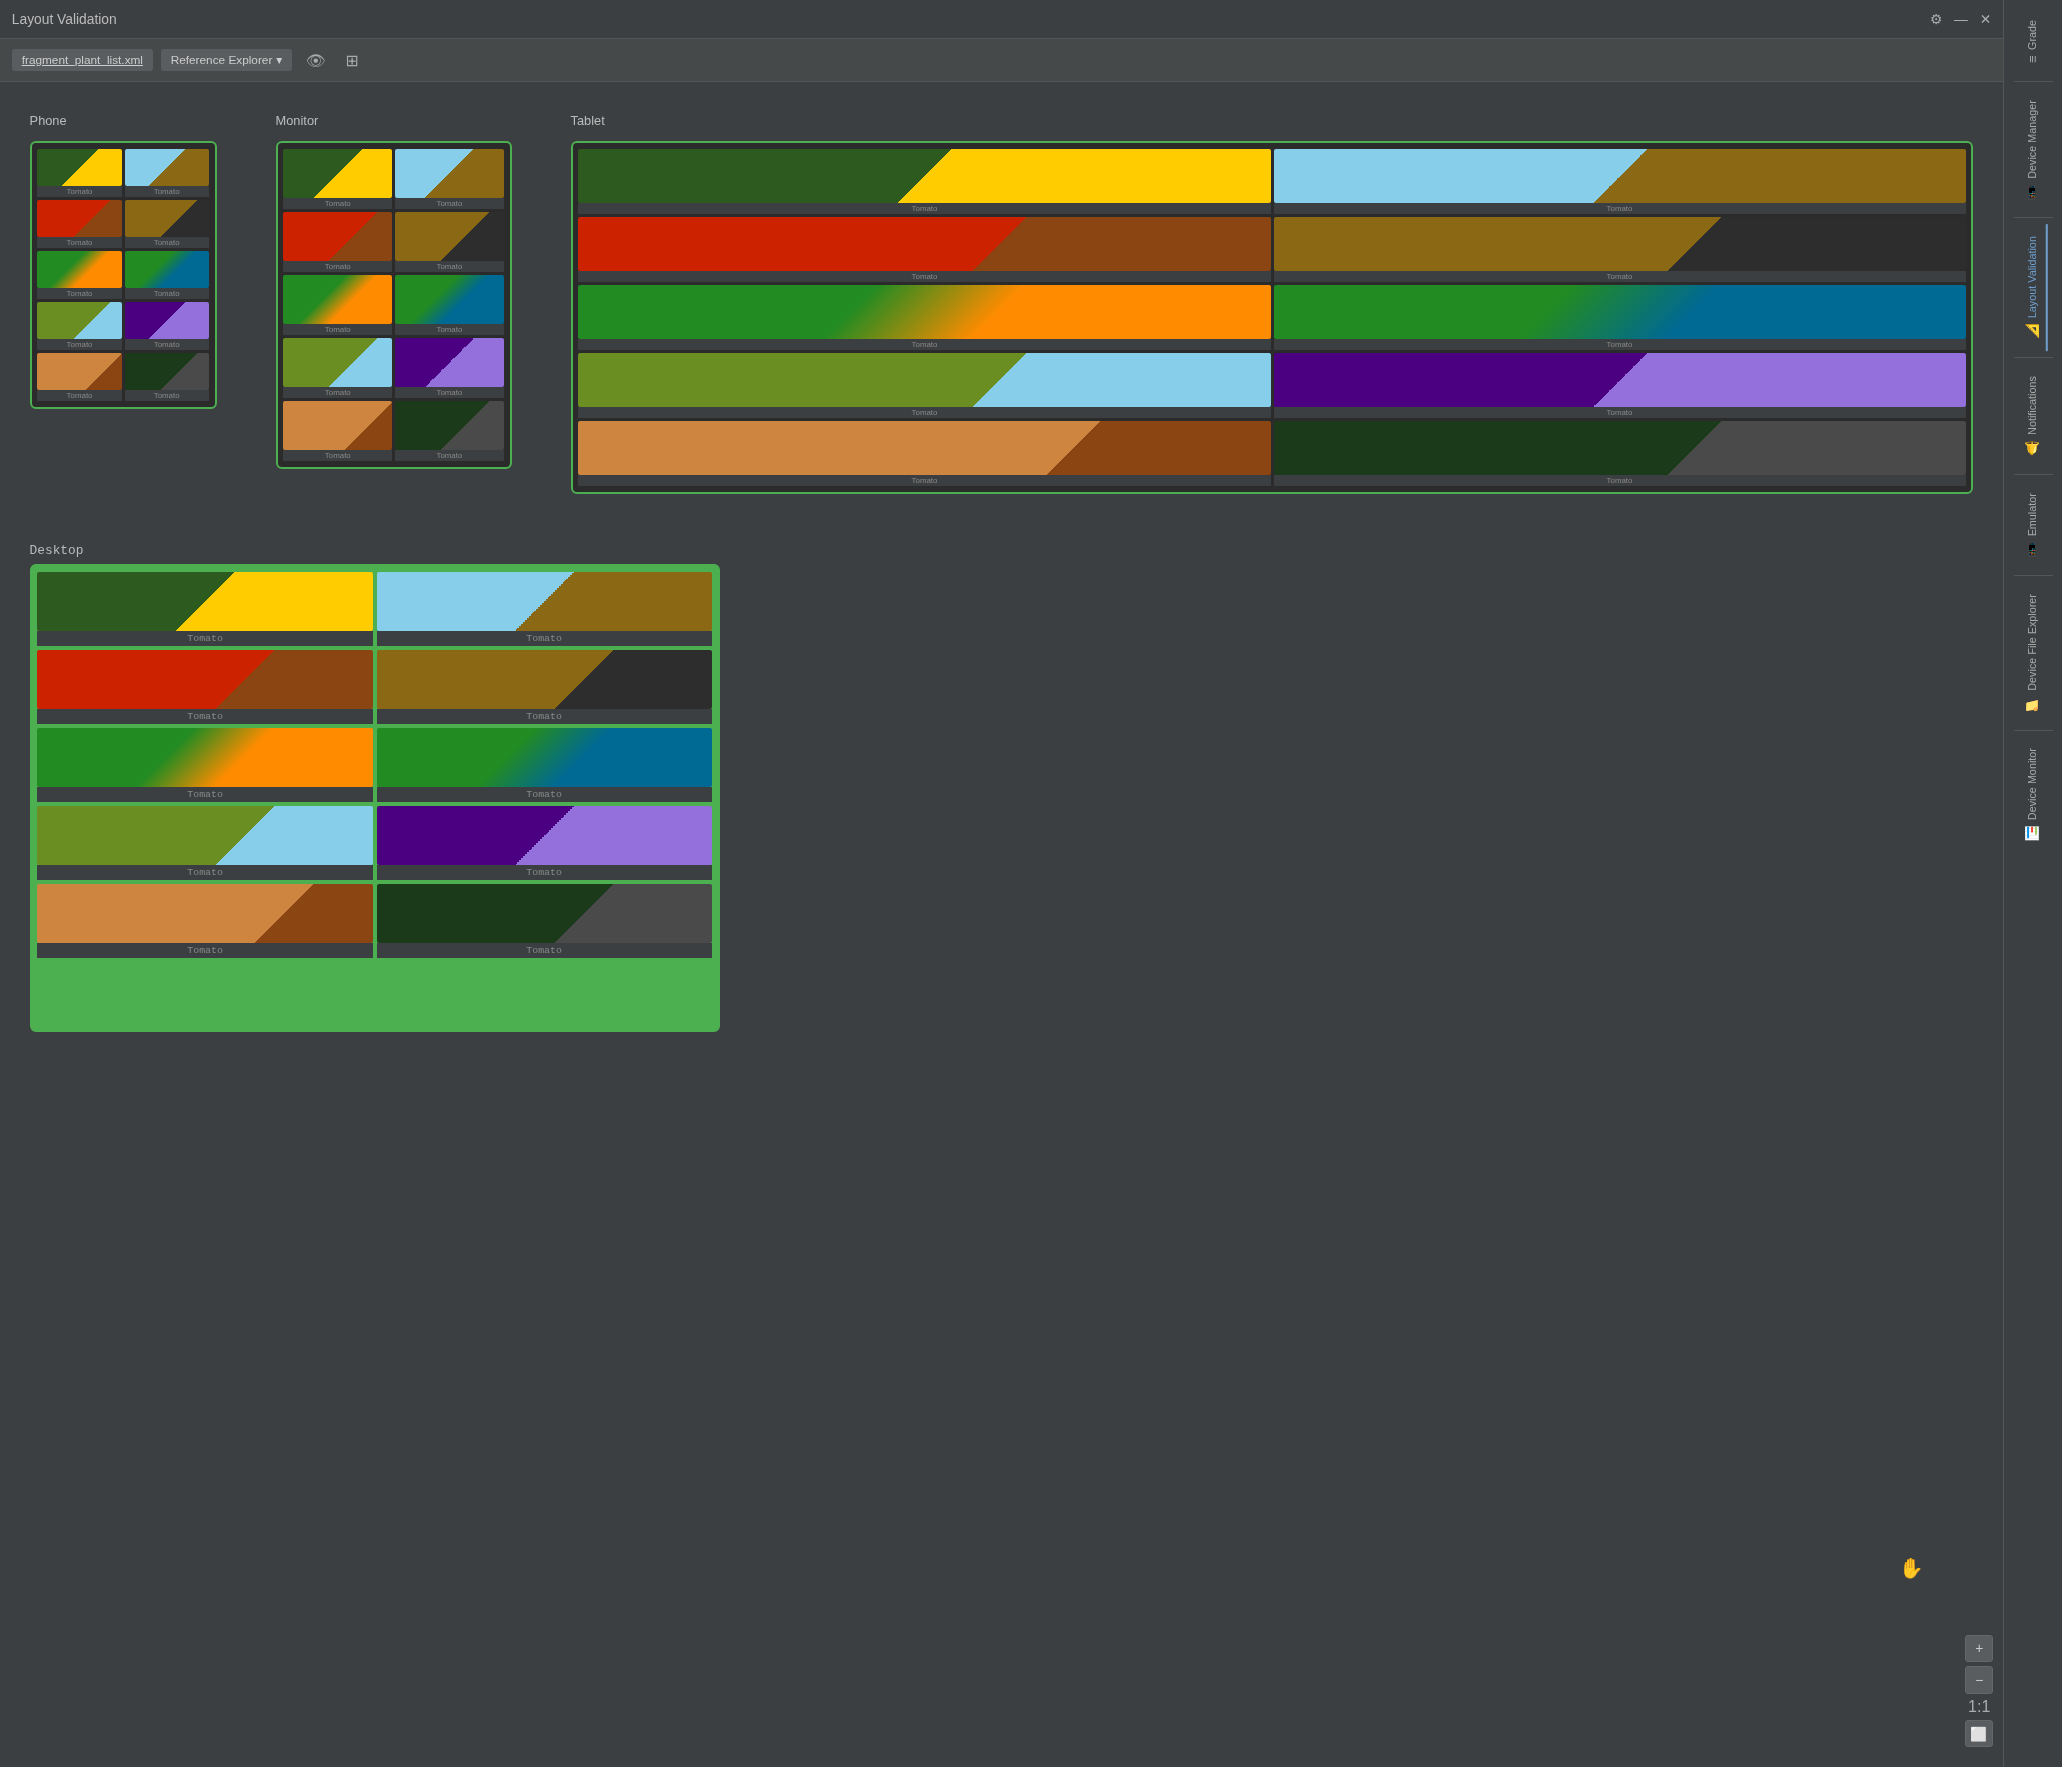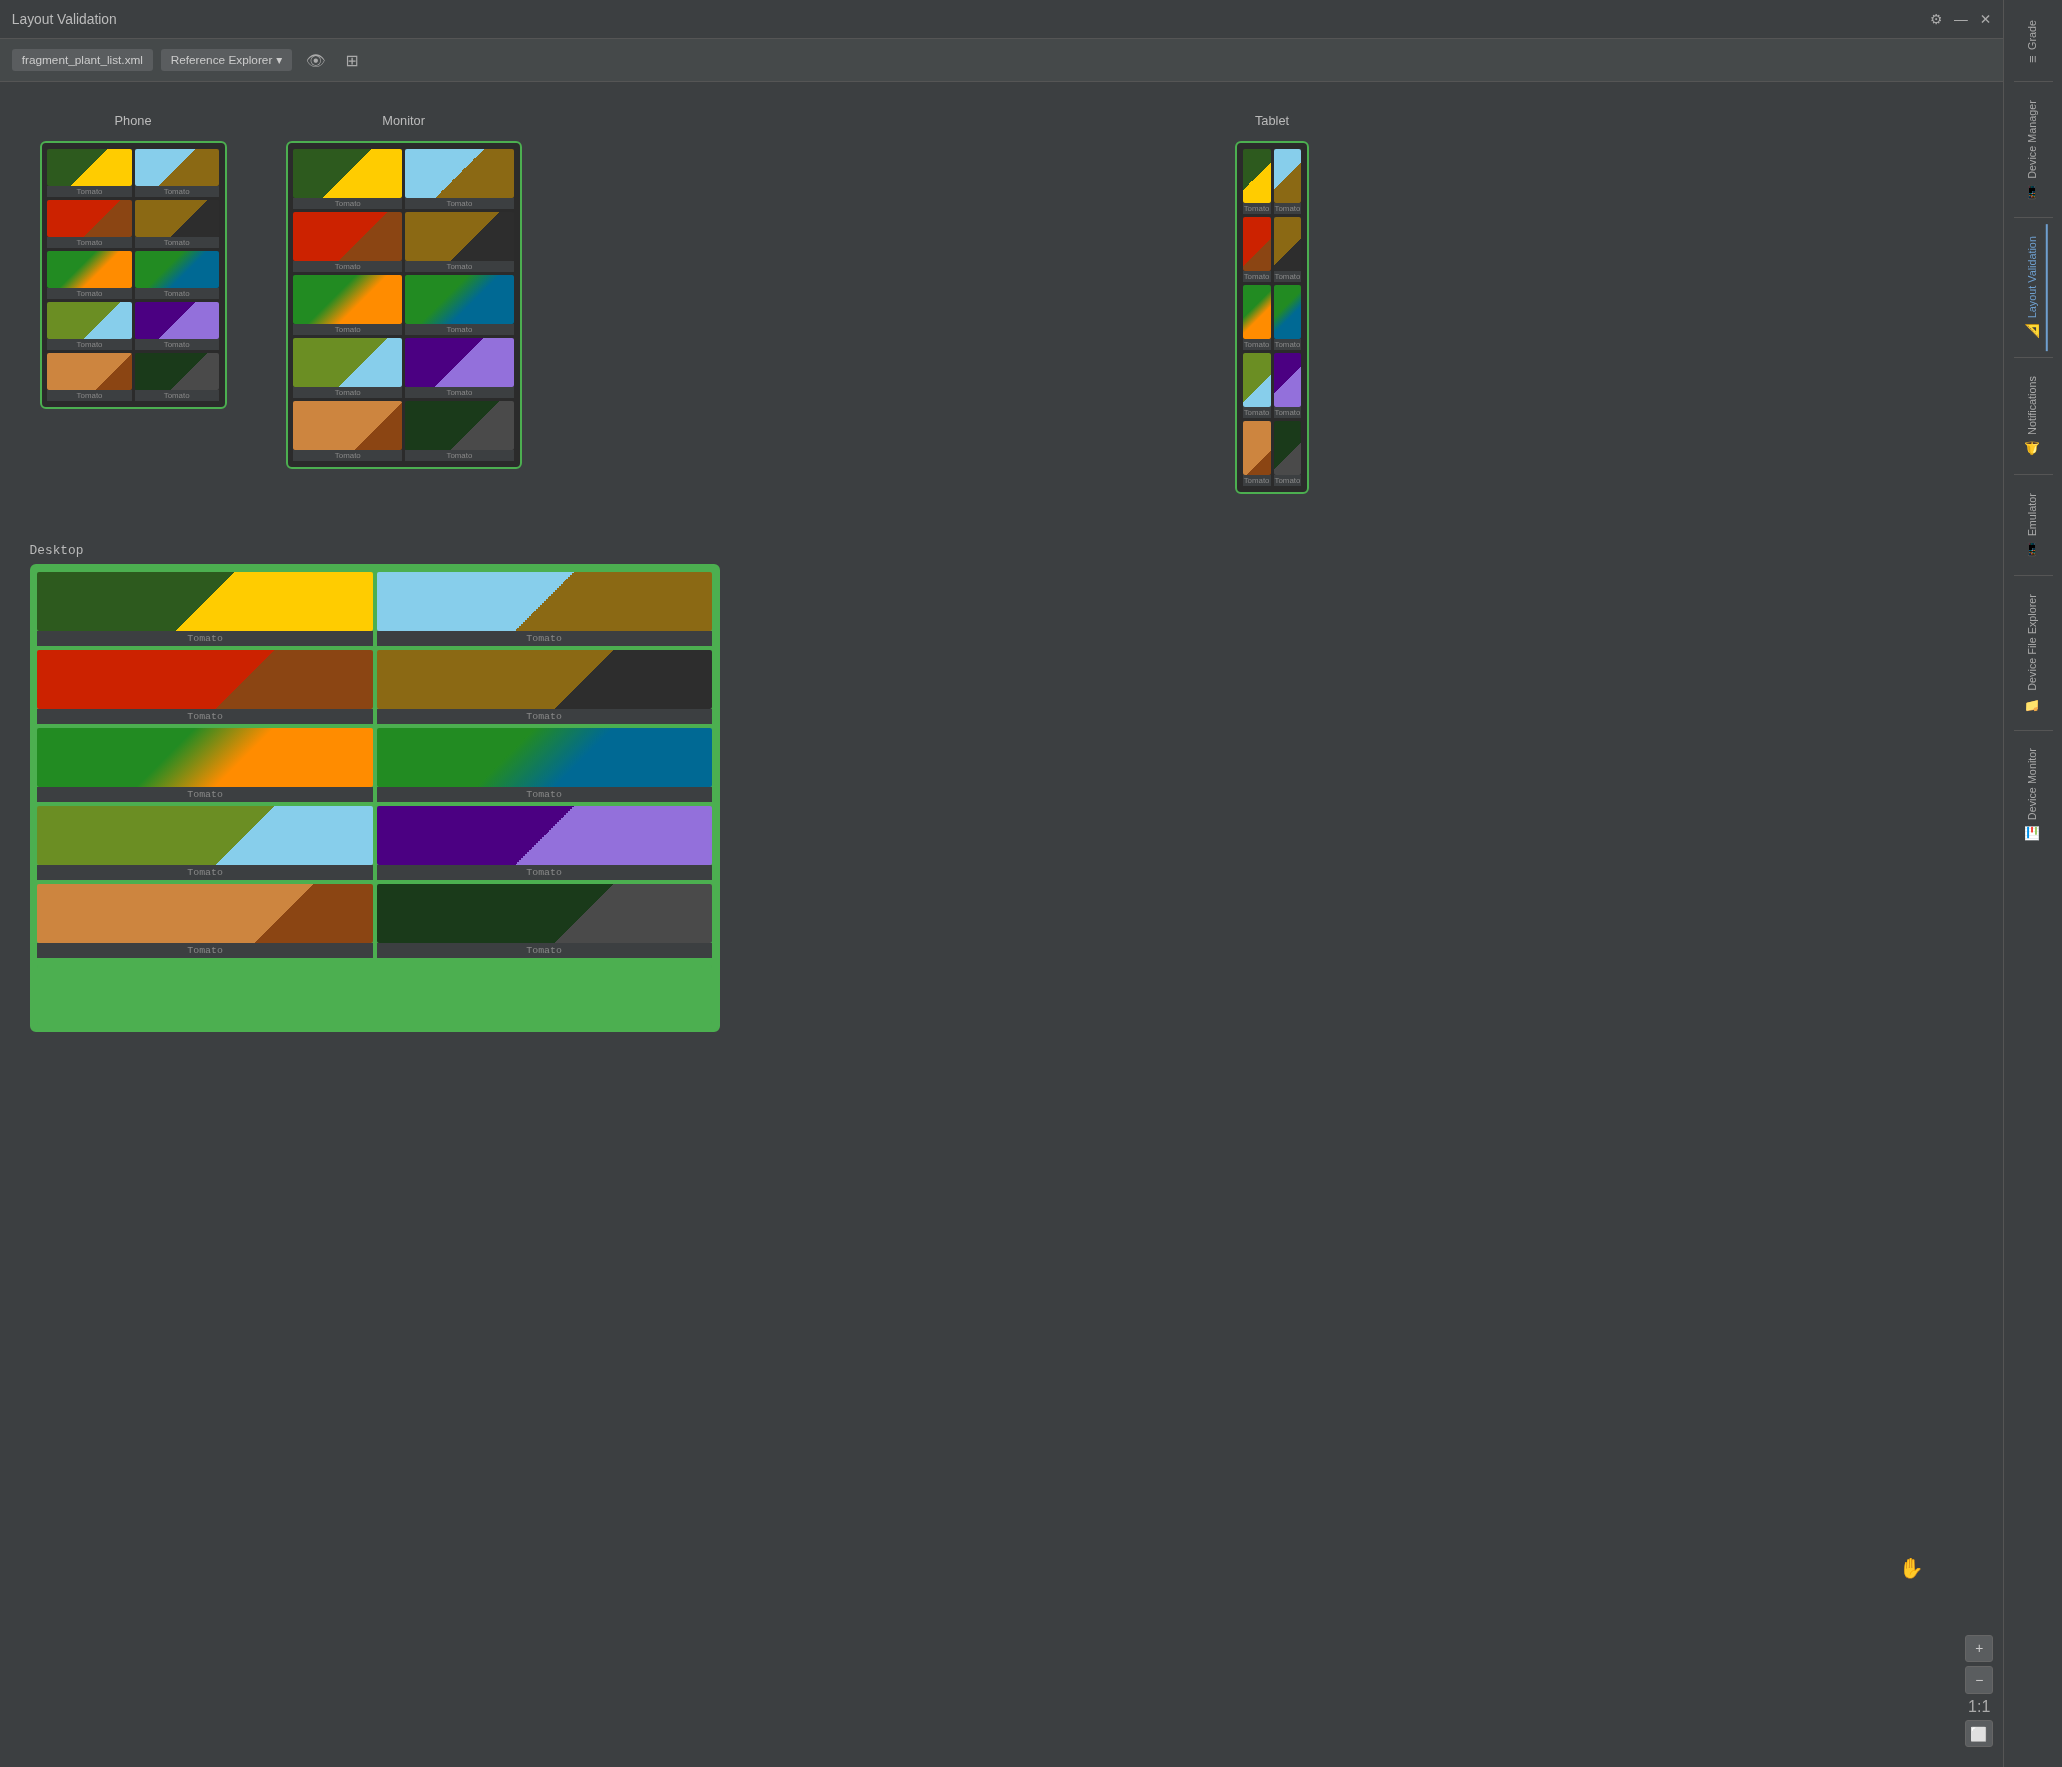--- a/index.html
+++ b/index.html
@@ -55,20 +55,21 @@
       gap: 7.9px;
       border-bottom: 1px solid #555;
       z-index: 10;
     }
     .toolbar-file {
       background: #5a5d5f;
       color: #ccc;
       padding: 3.9px 9.9px;
       border-radius: 3px;
       font-size: 11.8px;
+      text-decoration: underline;
     }
     .toolbar-dropdown {
       background: #5a5d5f;
       color: #ccc;
       padding: 3.9px 9.9px;
       border-radius: 3px;
       font-size: 11.8px;
       display: flex;
       align-items: center;
       gap: 3.9px;
@@ -138,21 +139,20 @@
     .devices-grid {
       display: grid;
       grid-template-columns: 207px 256px 1fr;
       gap: 39px;
       margin-bottom: 49px;
     }
     .device-section {
       display: flex;
       flex-direction: column;
       gap: 7.9px;
-      align-items: center;
     }
     .device-label {
       color: #bbb;
       font-size: 12.8px;
       margin-bottom: 5.9px;
     }
 
     
     .device-frame-phone {
       border: 2px solid #4caf50;

